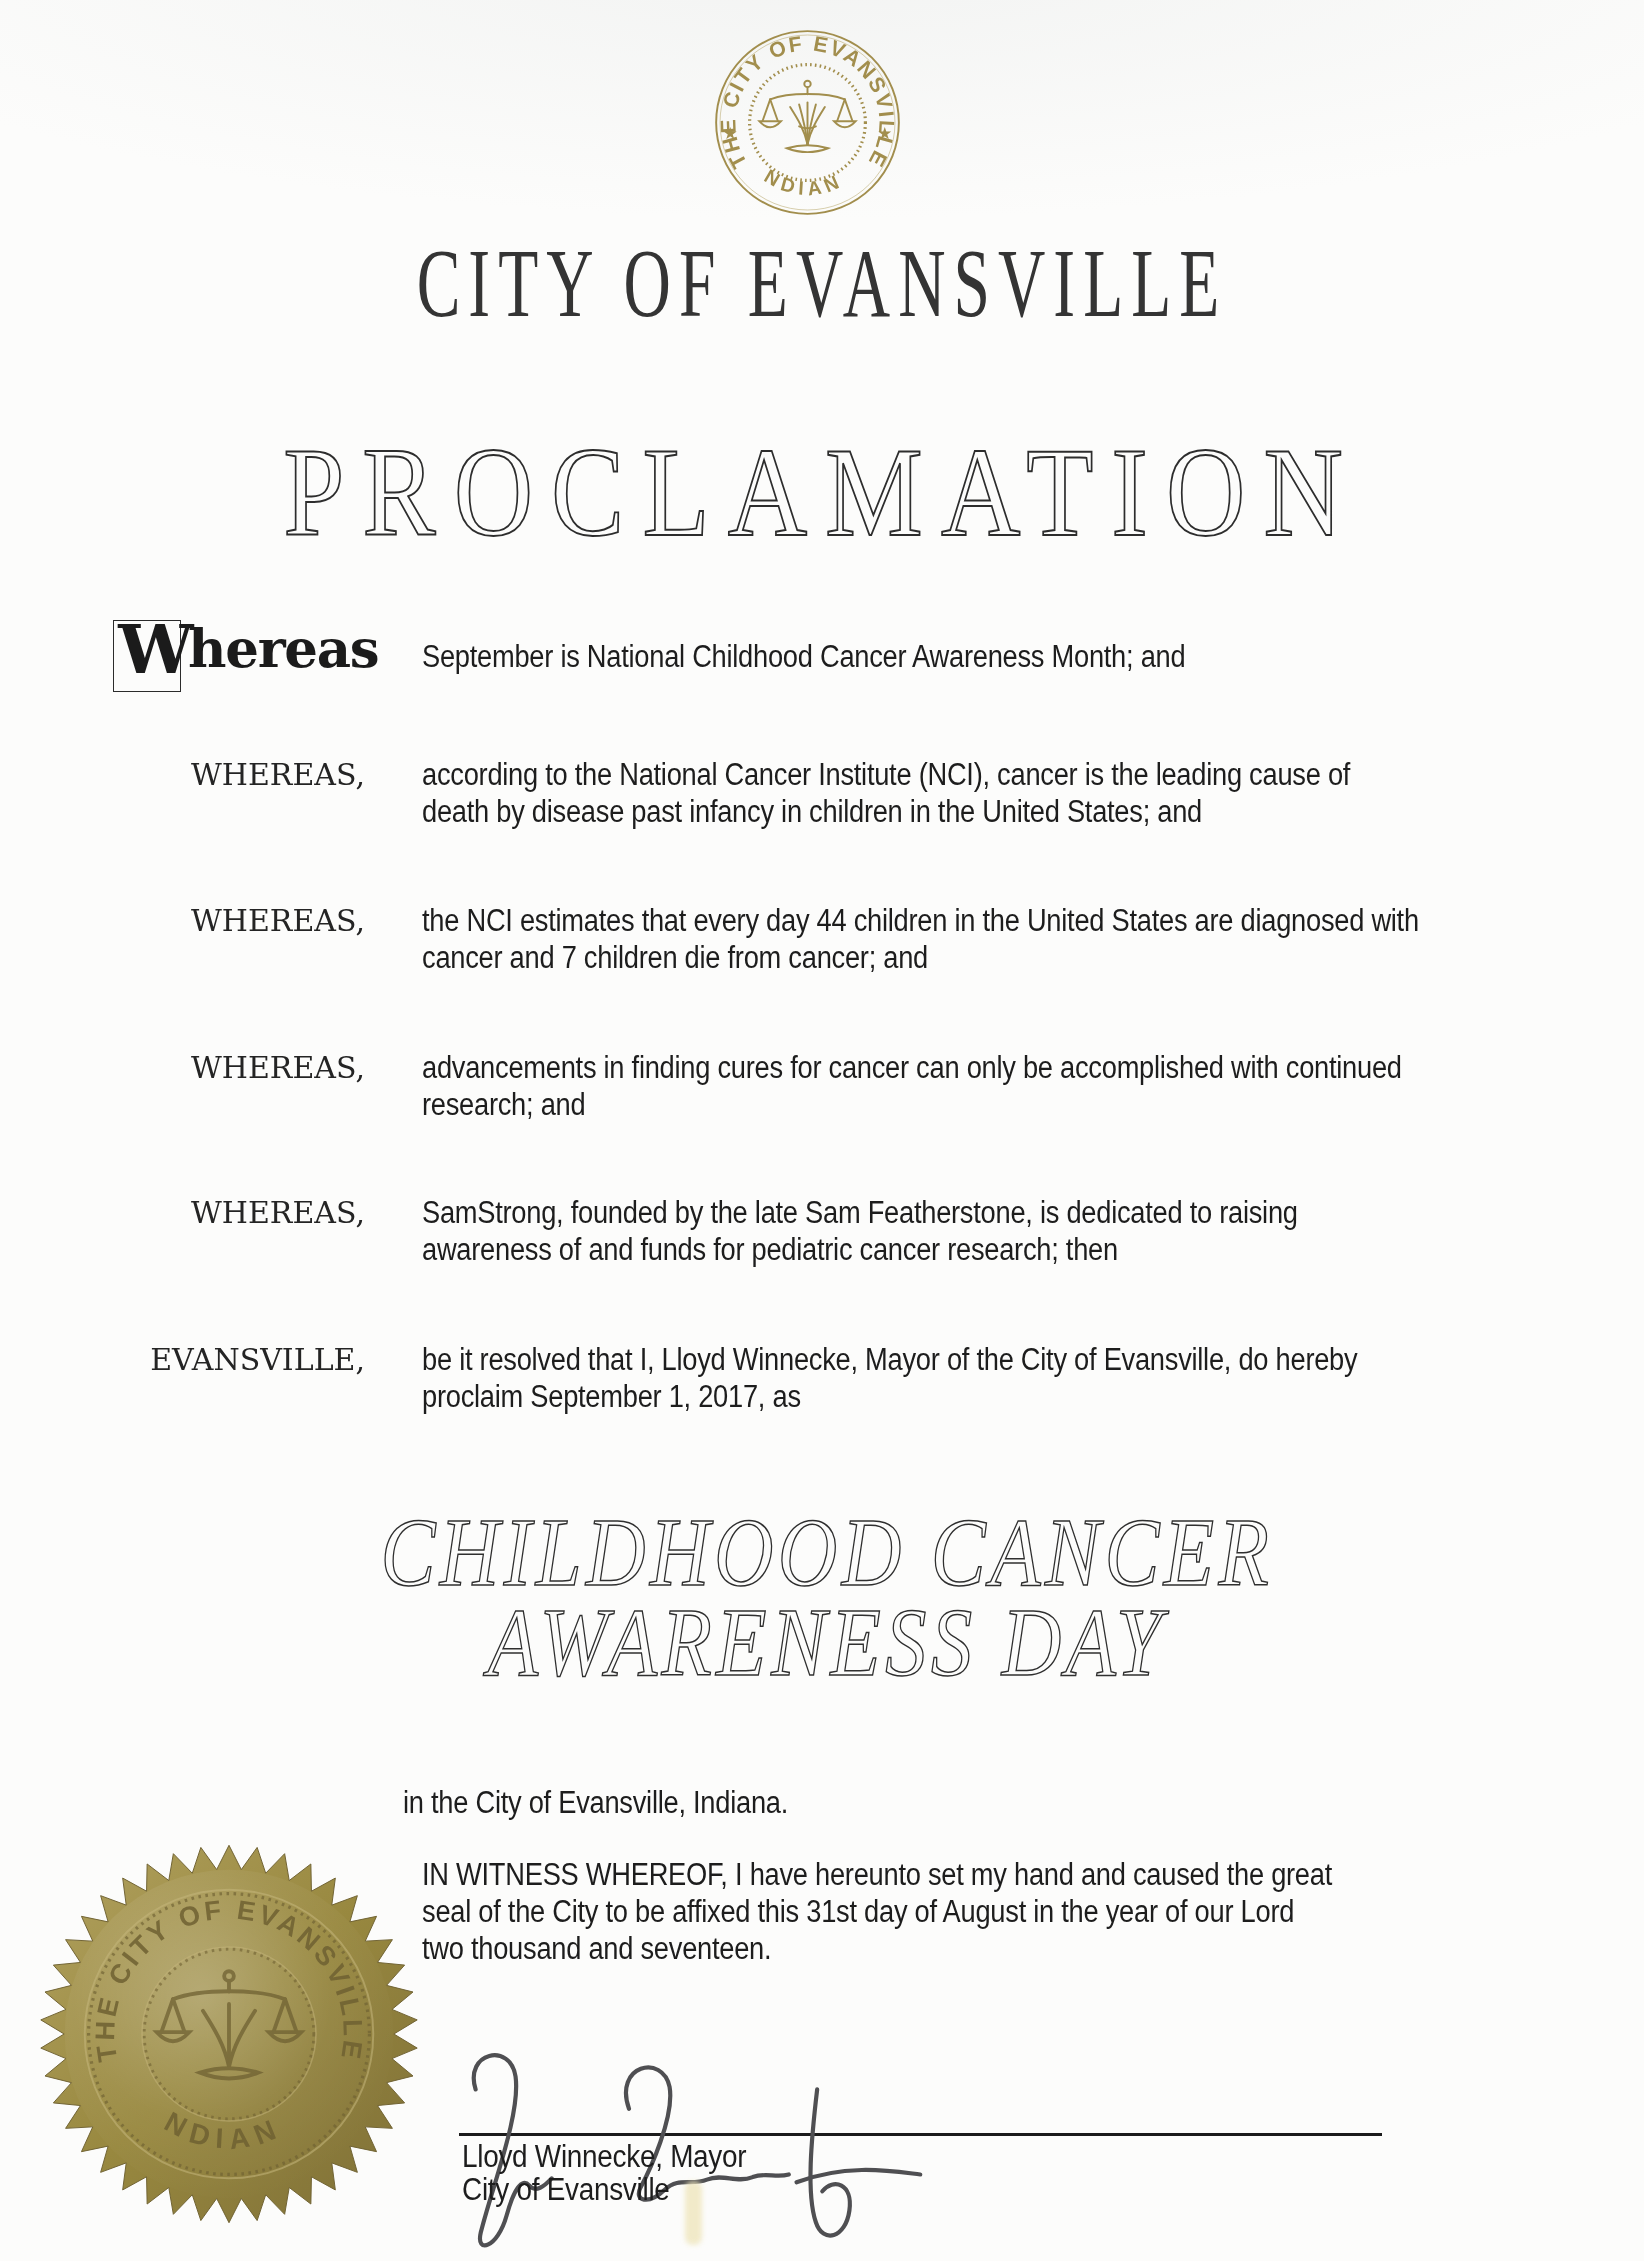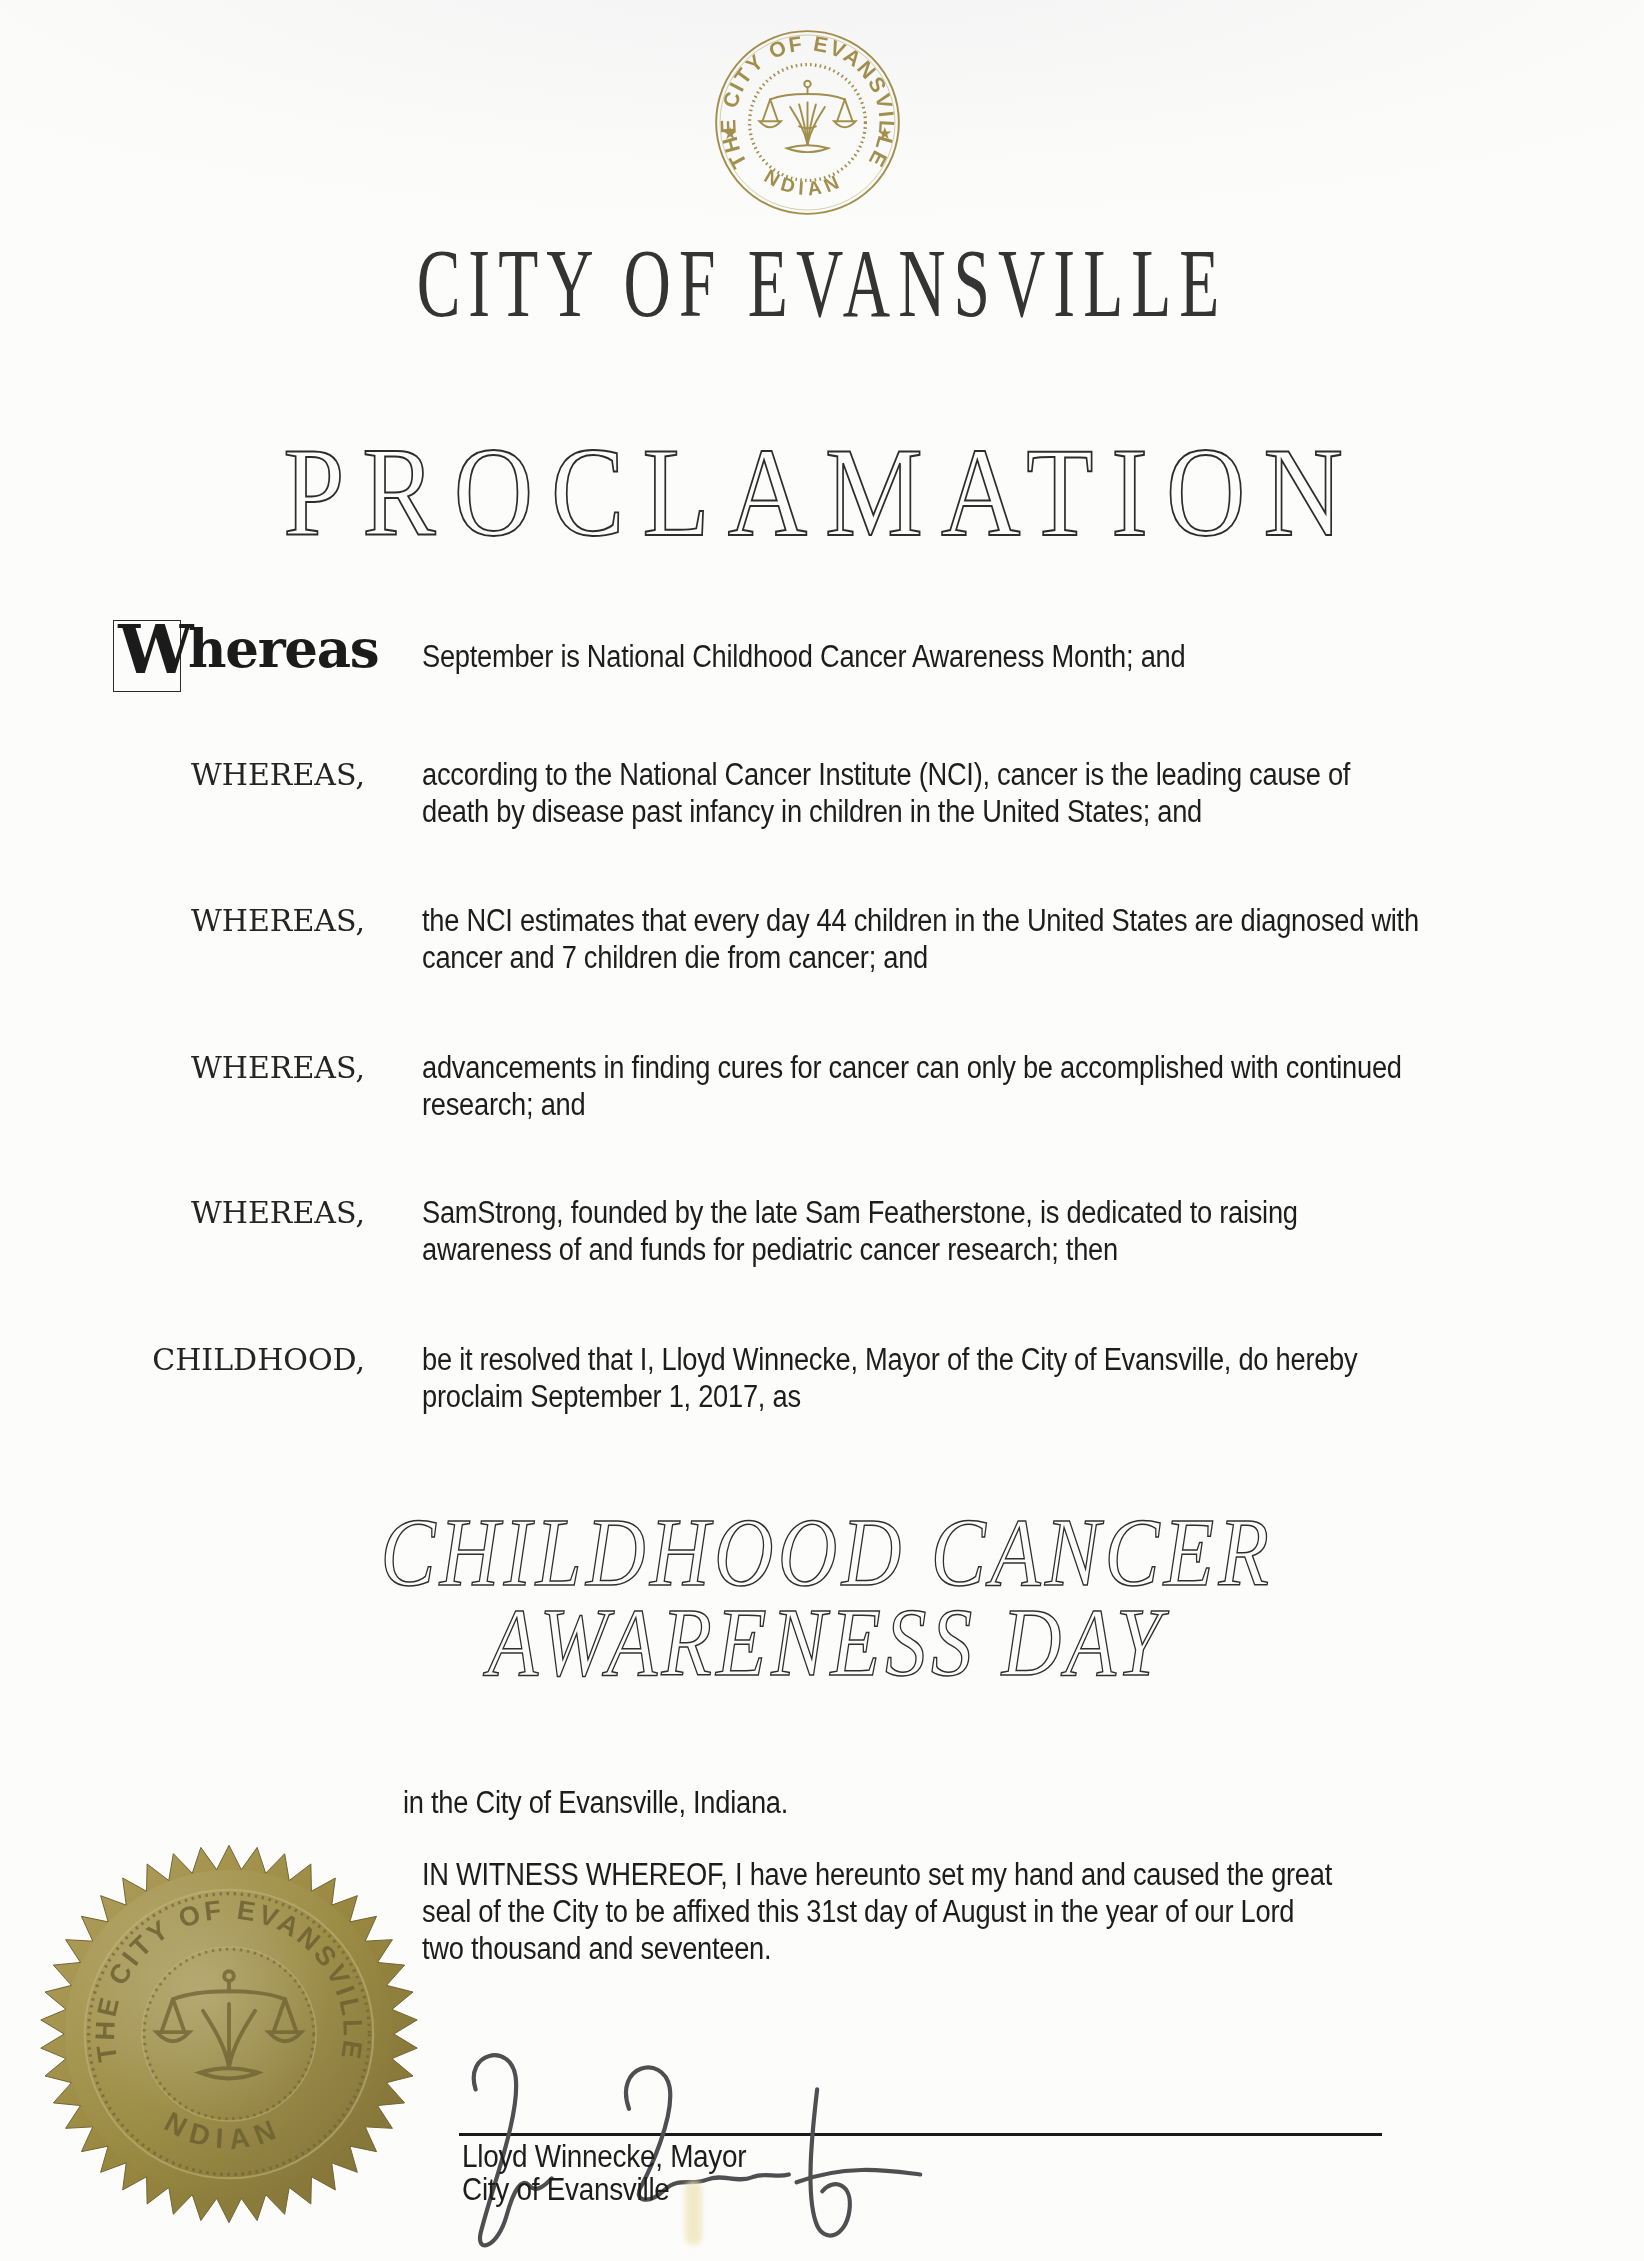--- a/index.html
+++ b/index.html
@@ -154,21 +154,21 @@
 cancer and 7 children die from cancer; and</div>
 
   <div class="clause-label" style="top:1050px;">WHEREAS,</div>
   <div class="clause-body" style="top:1049px;">advancements in finding cures for cancer can only be accomplished with continued
 research; and</div>
 
   <div class="clause-label" style="top:1195px;">WHEREAS,</div>
   <div class="clause-body" style="top:1194px;">SamStrong, founded by the late Sam Featherstone, is dedicated to raising
 awareness of and funds for pediatric cancer research; then</div>
 
-  <div class="clause-label" style="top:1342px;">CHILDHOOD,</div>
+  <div class="clause-label" style="top:1342px;">EVANSVILLE,</div>
   <div class="clause-body" style="top:1341px;">be it resolved that I, Lloyd Winnecke, Mayor of the City of Evansville, do hereby
 proclaim September 1, 2017, as</div>
 
   <div class="day-line l1">CHILDHOOD CANCER</div>
   <div class="day-line l2">AWARENESS DAY</div>
 
   <div class="location-line">in the City of Evansville, Indiana.</div>
   <div class="witness-par">IN WITNESS WHEREOF, I have hereunto set my hand and caused the great
 seal of the City to be affixed this 31st day of August in the year of our Lord
 two thousand and seventeen.</div>

